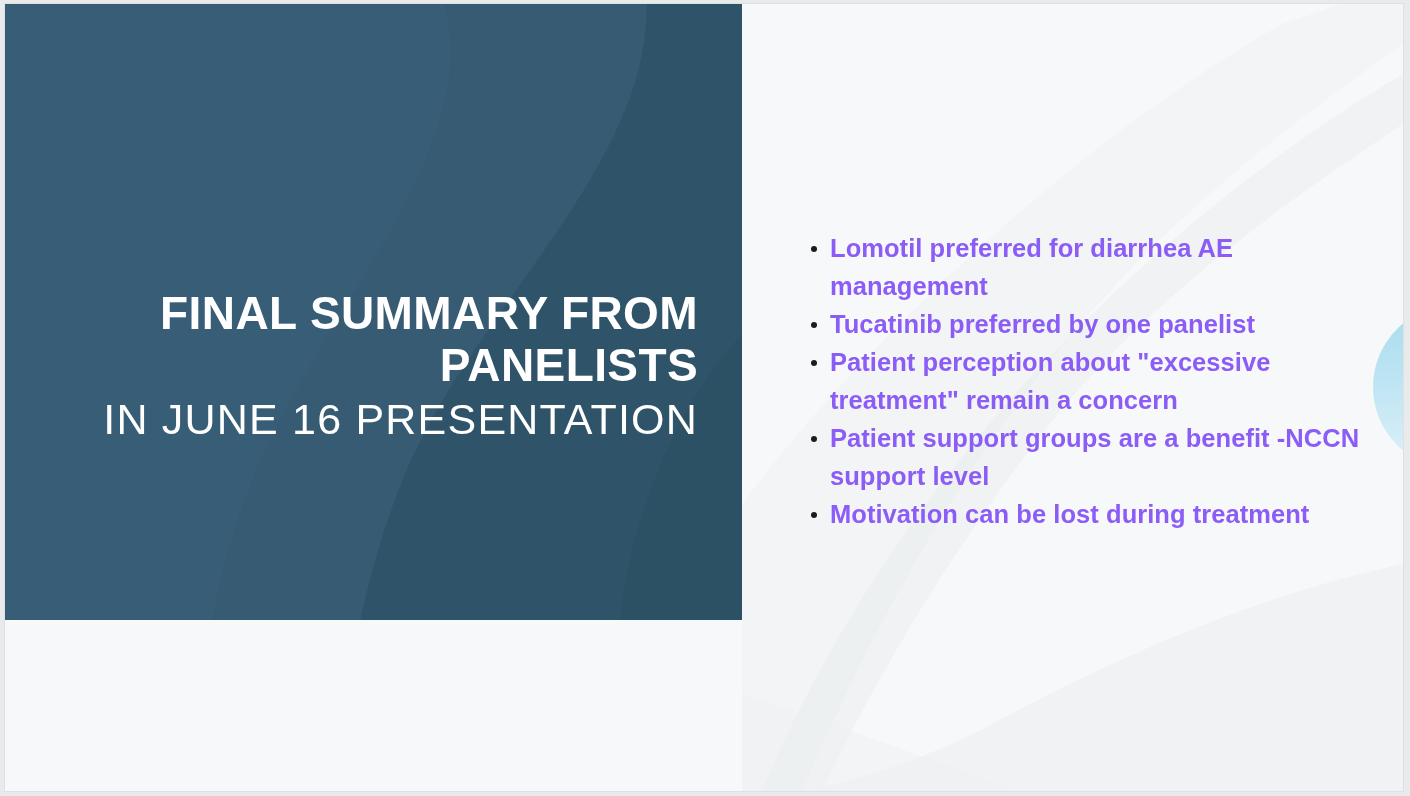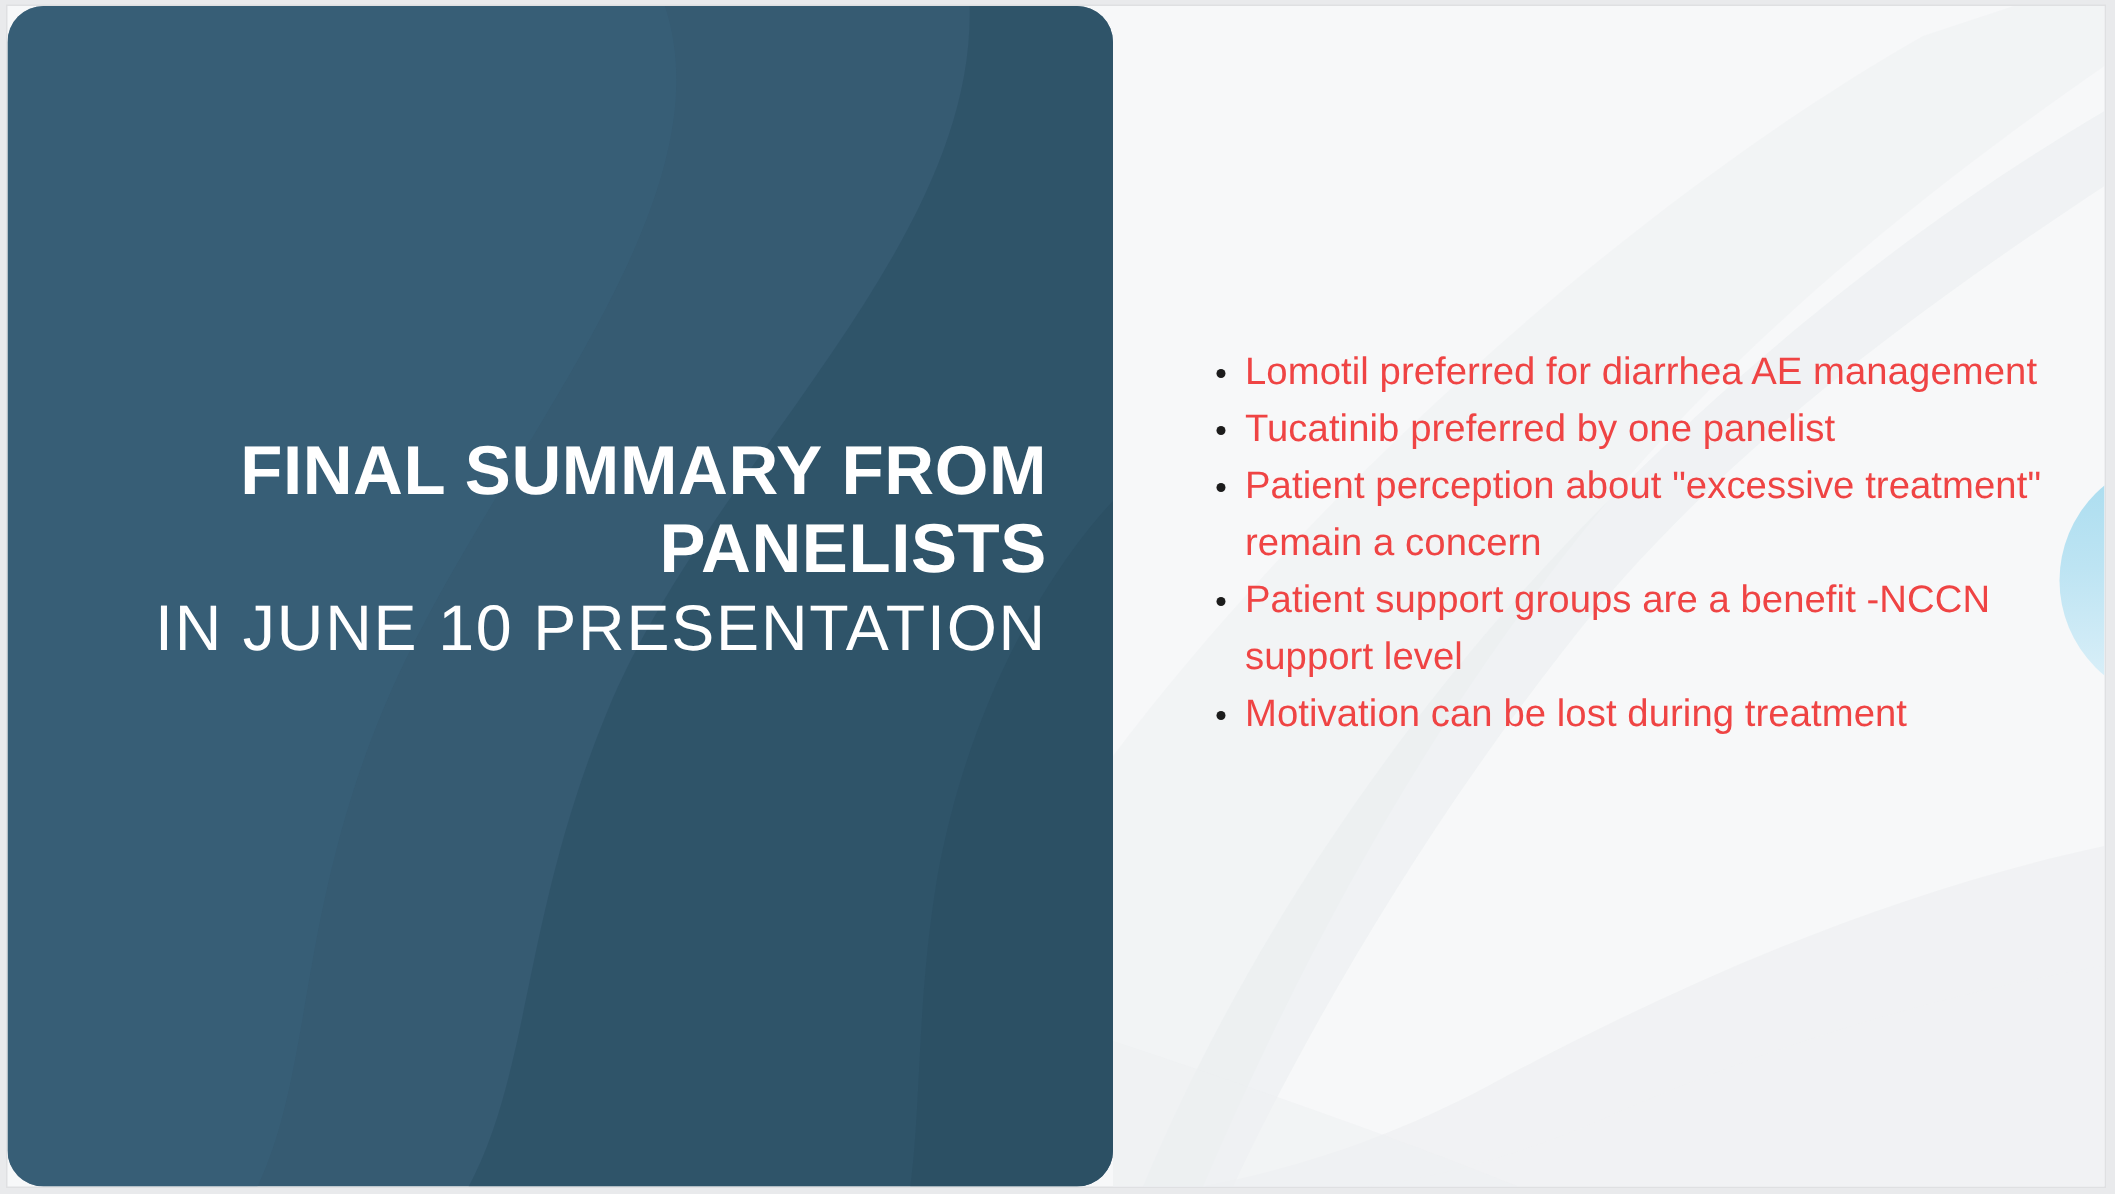--- a/index.html
+++ b/index.html
@@ -24,24 +24,23 @@
     overflow: hidden;
     box-shadow: 0 0 0 1px rgba(0,0,0,0.04);
   }
 
   
   #left-panel {
     position: absolute;
     left: 0;
     top: 0;
     width: 737px;
-    height: 787px;
+    height: 616px;
     background: #365b72;
     overflow: hidden;
-    border-radius: 24px;
   }
   #left-panel .swoosh {
     position: absolute;
     pointer-events: none;
   }
 
   #title-block {
     position: absolute;
     right: 44px;
     top: 283px;
@@ -100,22 +99,22 @@
     margin: 0;
     padding: 0;
     list-style: none;
     z-index: 5;
   }
   #bullet-list li {
     position: relative;
     padding-left: 22px;
     font-size: 25.5px;
     line-height: 38px;
-    color: #ef4444;
-    font-weight: 400;
+    color: #8b5cf6;
+    font-weight: 700;
     letter-spacing: 0.05px;
   }
   #bullet-list li::before {
     content: "";
     position: absolute;
     left: 3px;
     top: 17px;
     width: 6px;
     height: 6px;
     border-radius: 50%;
@@ -130,21 +129,21 @@
   <div id="left-panel">
 
     <svg class="swoosh" width="737" height="787" viewBox="0 0 737 787" aria-hidden="true">
       <path d="M430,-20 C500,120 320,300 250,470 C190,615 205,720 160,800 L-20,800 L-20,-20 Z" fill="#39607a" opacity="0.55"></path>
       <path d="M640,-20 C660,150 470,300 400,470 C340,615 350,720 300,800 L737,800 L737,-20 Z" fill="#2e5167" opacity="0.75"></path>
       <path d="M737,330 C690,380 640,470 620,580 C605,670 610,740 600,800 L737,800 Z" fill="#2a4c61" opacity="0.55"></path>
     </svg>
 
     <div id="title-block">
       <span id="title-main">FINAL SUMMARY FROM PANELISTS</span>
-      <span id="title-sub">IN JUNE 10 PRESENTATION</span>
+      <span id="title-sub">IN JUNE 16 PRESENTATION</span>
     </div>
   </div>
 
   <div id="right-panel">
 
     <svg class="deco" width="661" height="787" viewBox="0 0 661 787" aria-hidden="true">
       <path d="M661,40 C560,110 430,210 330,330 C230,450 140,600 60,787 L0,787 L0,500 C120,340 330,140 540,20 L661,-20 Z" fill="#eef0f2" opacity="0.55"></path>
       <path d="M661,120 C540,200 400,300 300,430 C210,545 130,680 80,787 L20,787 C90,620 200,460 330,330 C450,210 560,130 661,70 Z" fill="#e7eaed" opacity="0.45"></path>
       <path d="M661,560 C520,590 380,650 250,720 C180,757 120,775 60,787 L661,787 Z" fill="#eceef0" opacity="0.6"></path>
       <path d="M661,640 C540,660 420,700 320,745 C260,770 210,782 170,787 L661,787 Z" fill="#f1f2f4" opacity="0.7"></path>

